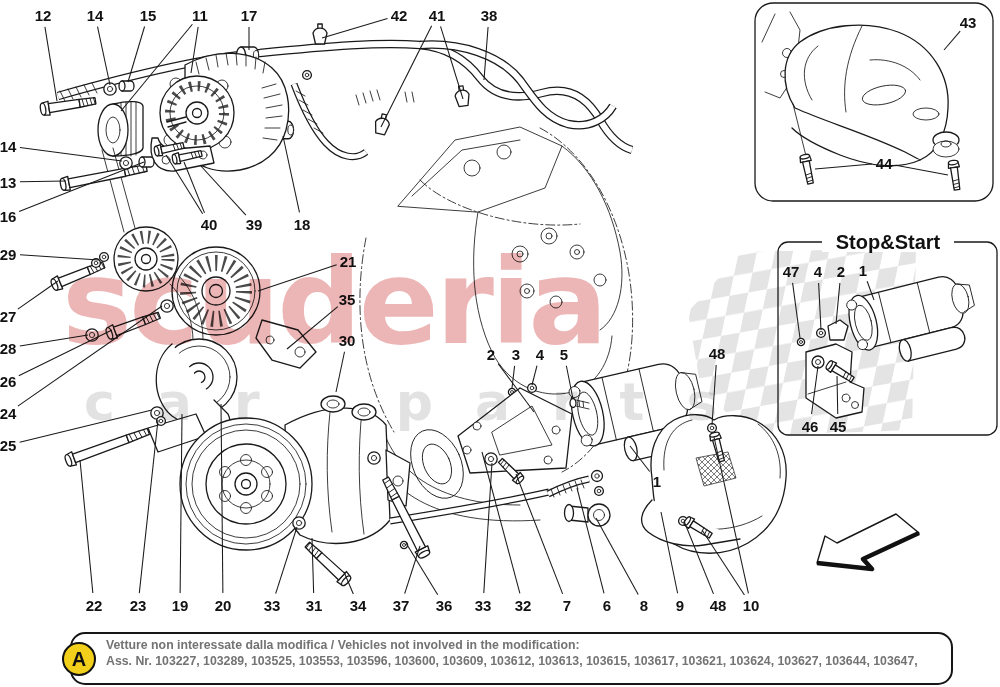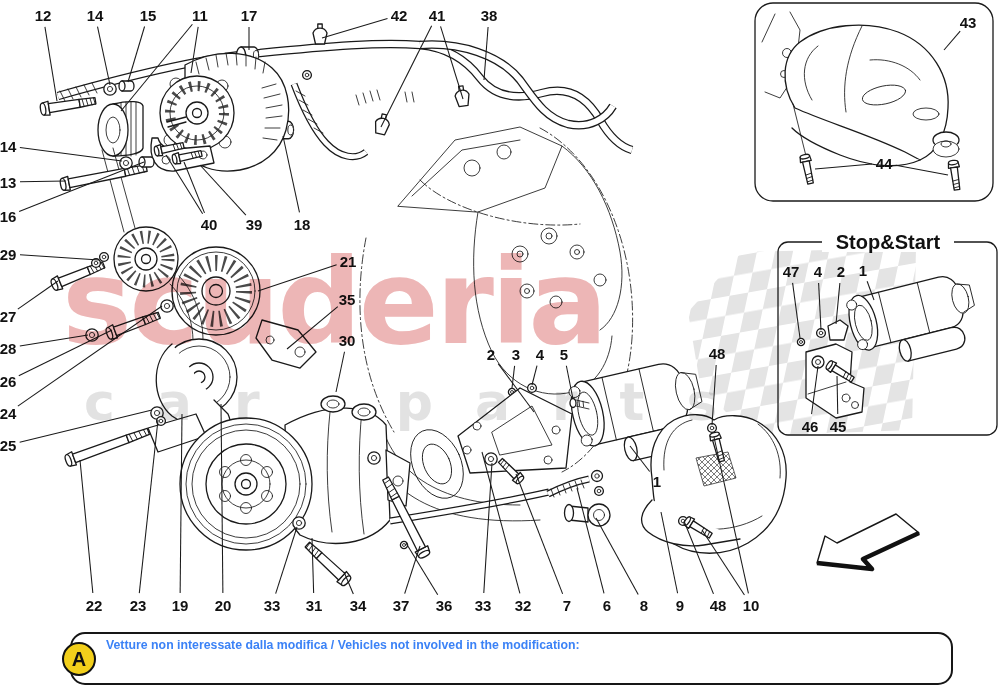--- a/index.html
+++ b/index.html
@@ -23,21 +23,21 @@
   #wm-brand{left:62px;top:233px;font-size:118px;font-weight:bold;letter-spacing:-3px;
             color:#edb6b6;font-family:"DejaVu Sans",sans-serif;}
   #wm-sub{left:84px;top:372px;font-size:52px;font-weight:bold;letter-spacing:42px;
           word-spacing:34px;color:#e2e2e2;font-family:"DejaVu Sans",sans-serif;}
   
   #note-box{position:absolute;left:70px;top:632px;width:879px;height:49px;
             border:2px solid #161616;border-radius:15px;background:#fff;z-index:6;}
   #note-badge{position:absolute;left:-10px;top:8px;width:30px;height:30px;border-radius:50%;
               background:#f2cf1b;border:2.5px solid #111;display:flex;align-items:center;
               justify-content:center;font:bold 20px "Liberation Sans",sans-serif;color:#111;}
-  #note-text{margin:3px 6px 12px 34px;font:bold 12.3px/16.2px "Liberation Sans",sans-serif;color:#3b82f6;}
+  #note-text{margin:3px 6px 12px 34px;font:bold 12.3px/16.2px "Liberation Sans",sans-serif;color:#737373;}
 </style>
 </head>
 <body>
 
 <div id="stage">
 
 <svg id="diagram-svg" width="1000" height="628" viewBox="0 0 1000 628" xmlns="http://www.w3.org/2000/svg">
   <defs>
     <pattern id="checker" width="38" height="38" patternUnits="userSpaceOnUse" patternTransform="rotate(-10) skewX(-22)">
       <rect width="19" height="19" fill="#e4e4e4"></rect>
@@ -482,16 +482,17 @@
 
 
 <div class="wm" id="wm-sub">car parts</div>
 <div class="wm" id="wm-brand">scuderia</div>
 
 
 <div id="note-box">
   <div id="note-badge">A</div>
   <div id="note-text">
     <div>Vetture non interessate dalla modifica / Vehicles not involved in the modification:</div>
+    <div>Ass. Nr. 103227, 103289, 103525, 103553, 103596, 103600, 103609, 103612, 103613, 103615, 103617, 103621, 103624, 103627, 103644, 103647,</div>
   </div>
 </div>
 
 </div>
 
 </body></html>

